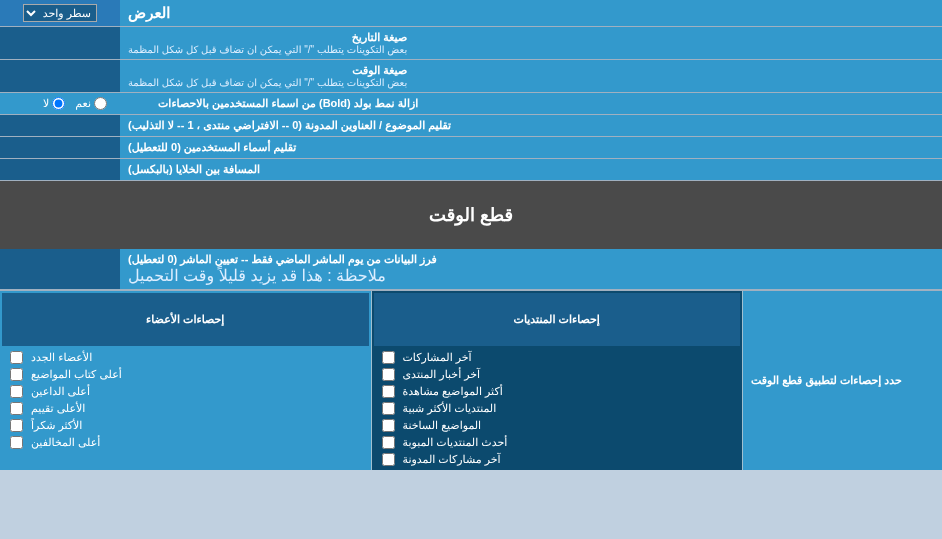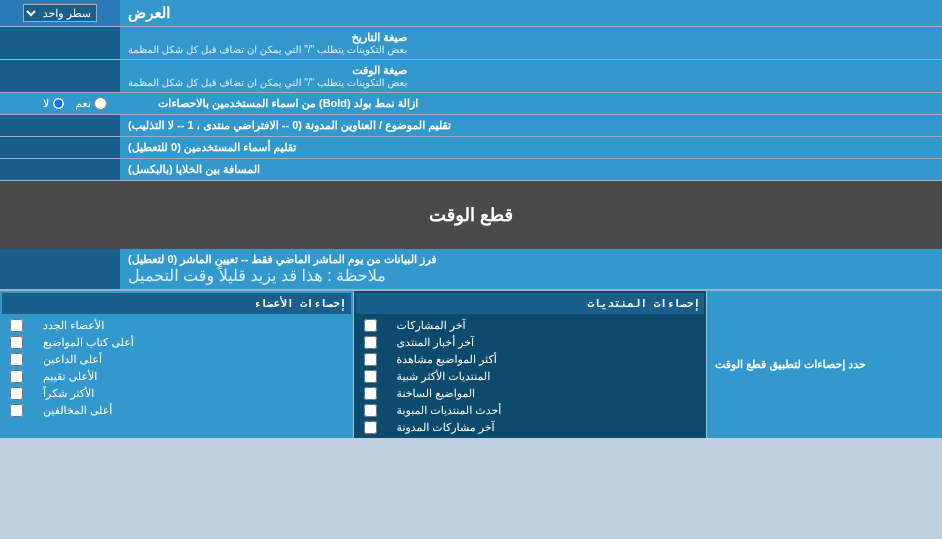--- a/index.html
+++ b/index.html
@@ -95,30 +95,30 @@
     .radio-input-area label {
       color: #fff;
       font-size: 11px;
       display: flex;
       align-items: center;
       gap: 3px;
     }
     .stats-col-label {
       background: #1a5e8c;
       color: #fff;
-      padding: 4px;
+      text-align: center;
+      padding: 20px;
       font-size: 11px;
       font-weight: bold;
       margin-bottom: 3px;
-      font-family: Liberation Mono, monospace;
     }
     .stats-item {
       display: flex;
       align-items: center;
-      gap: 20px;
+      gap: 8px;
       color: #fff;
       font-size: 11px;
       padding: 2px 8px;
       justify-content: flex-end;
     }
     .stats-item input[type="checkbox"] {
       flex-shrink: 0;
     }
   </style>
 </head>
@@ -214,21 +214,21 @@
         <div style="font-size:16px; color:#ddeeff;">ملاحظة : هذا قد يزيد قليلاً وقت التحميل</div>
       </div>
     </div>
     <div class="row-input" style="width:120px; background:#1a5e8c;">
       <input type="text" style="background: rgb(26, 94, 140); border: none; color: rgb(255, 255, 255); font-size: 12px; text-align: center; width: 100%; outline: none;">
     </div>
   </div>
 
   <div style="display:flex; width:100%; background:#3399cc; border-top:1px solid #a0b0c0;">
 
-    <div style="width:236px; background:#3399cc; display:flex; align-items:center; justify-content:flex-end; padding:4px 8px; border-left:1px solid #a0c0d0;">
+    <div style="width:200px; background:#3399cc; display:flex; align-items:center; justify-content:flex-end; padding:4px 8px; border-left:1px solid #a0c0d0;">
       <span style="color:#fff; font-size:11px; font-weight:bold; text-align:right;">حدد إحصاءات لتطبيق قطع الوقت</span>
     </div>
 
     <div style="flex:1; display:flex;">
 
       <div style="flex:1; background:#0c4a6e; border-left:1px solid #a0c0d0; padding:2px;">
         <div class="stats-col-label">إحصاءات المنتديات</div>
         <div class="stats-item">
           <span>آخر المشاركات</span>
           <input type="checkbox" style="">

